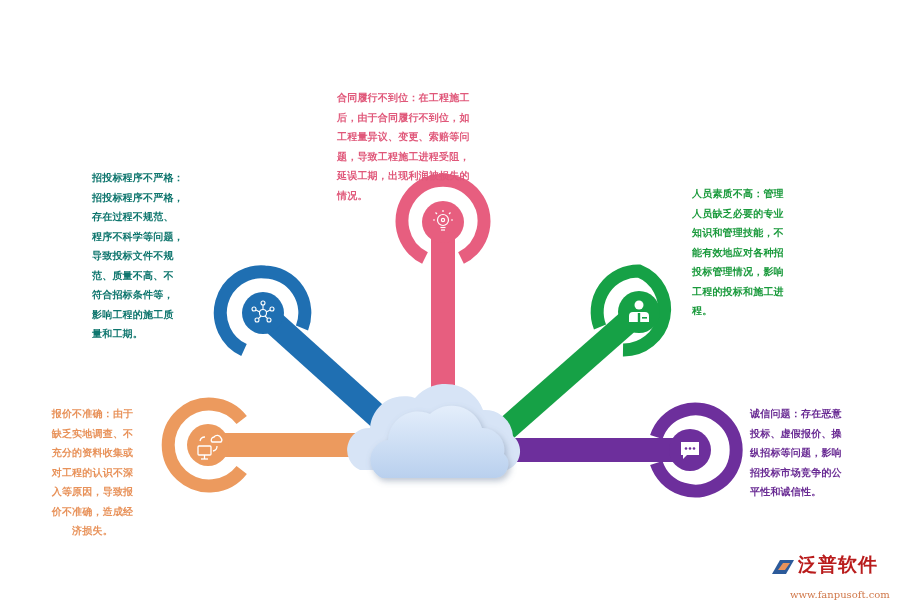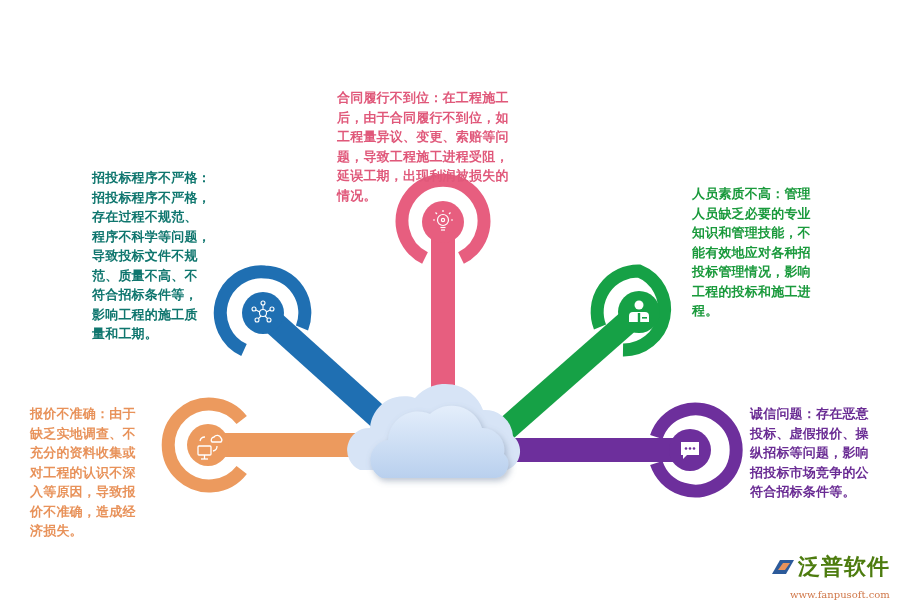--- a/index.html
+++ b/index.html
@@ -1,26 +1,26 @@
 <!DOCTYPE html>
 <html><head>
   <meta charset="utf-8">
   <style>
     html, body { margin:0; padding:0; }
     body { width:900px; height:600px; background:#ffffff; position:relative; overflow:hidden;
       font-family:"DejaVu Sans", "Liberation Sans", sans-serif; }
-    .txt { position:absolute; font-size:13px; line-height:19.5px; font-weight:bold; white-space:pre-wrap; letter-spacing:0.2px; }
+    .txt { position:absolute; font-size:10px; line-height:19.5px; font-weight:bold; white-space:pre-wrap; letter-spacing:0.2px; }
     #t-pink { left:337px; top:88px; width:210px; color:#e0587a; }
     #t-blue { left:92px; top:168px; width:140px; color:#0f766e; }
     #t-green { left:692px; top:184px; width:150px; color:#1a9a3c; }
-    #t-orange { left:30px; top:404px; width:125px; color:#e8925a; }
+    #t-orange { left:30px; top:404px; width:125px; color:#e8925a;text-align:center; }
     #t-purple { left:750px; top:404px; width:145px; color:#6a2c94; }
     svg#diagram { position:absolute; left:0; top:0; }
     .logo { position:absolute; left:768px; top:552px; width:130px; height:44px; }
-    .logo-cn { position:absolute; left:30px; top:0; font-size:22px; color:#4d7c0f; font-weight:bold; letter-spacing:1px; white-space:nowrap; }
+    .logo-cn { position:absolute; left:30px; top:0; font-size:19px; color:#b91c1c; font-weight:bold; letter-spacing:1px; white-space:nowrap; }
     .logo-url { position:absolute; left:22px; top:37px; font-size:10px; color:#d0784a; font-family:"DejaVu Serif", serif; white-space:nowrap; }
     .logo-mark { position:absolute; left:2px; top:4px; }
   </style>
 </head>
 <body>
 
 <svg id="diagram" width="900" height="600" viewBox="0 0 900 600">
   <defs>
     <linearGradient id="cloudGrad" x1="0" y1="0" x2="0" y2="1">
       <stop offset="0" stop-color="#e4eefb"></stop>
@@ -137,21 +137,21 @@
 缺乏实地调查、不
 充分的资料收集或
 对工程的认识不深
 入等原因，导致报
 价不准确，造成经
 济损失。</div>
 <div class="txt" id="t-purple">诚信问题：存在恶意
 投标、虚假报价、操
 纵招标等问题，影响
 招投标市场竞争的公
-符合招标条件等。</div>
+平性和诚信性。</div>
 
 <div class="logo">
   <svg class="logo-mark" width="26" height="22" viewBox="0 0 26 22">
     <path d="M 2 18 L 10 4 L 24 4 L 16 18 Z" fill="#2c5a9a"></path>
     <path d="M 8 14 L 13 7 L 20 7 L 15 14 Z" fill="#e8925a"></path>
   </svg>
   <span class="logo-cn">泛普软件</span>
   <span class="logo-url">www.fanpusoft.com</span>
 </div>
 

